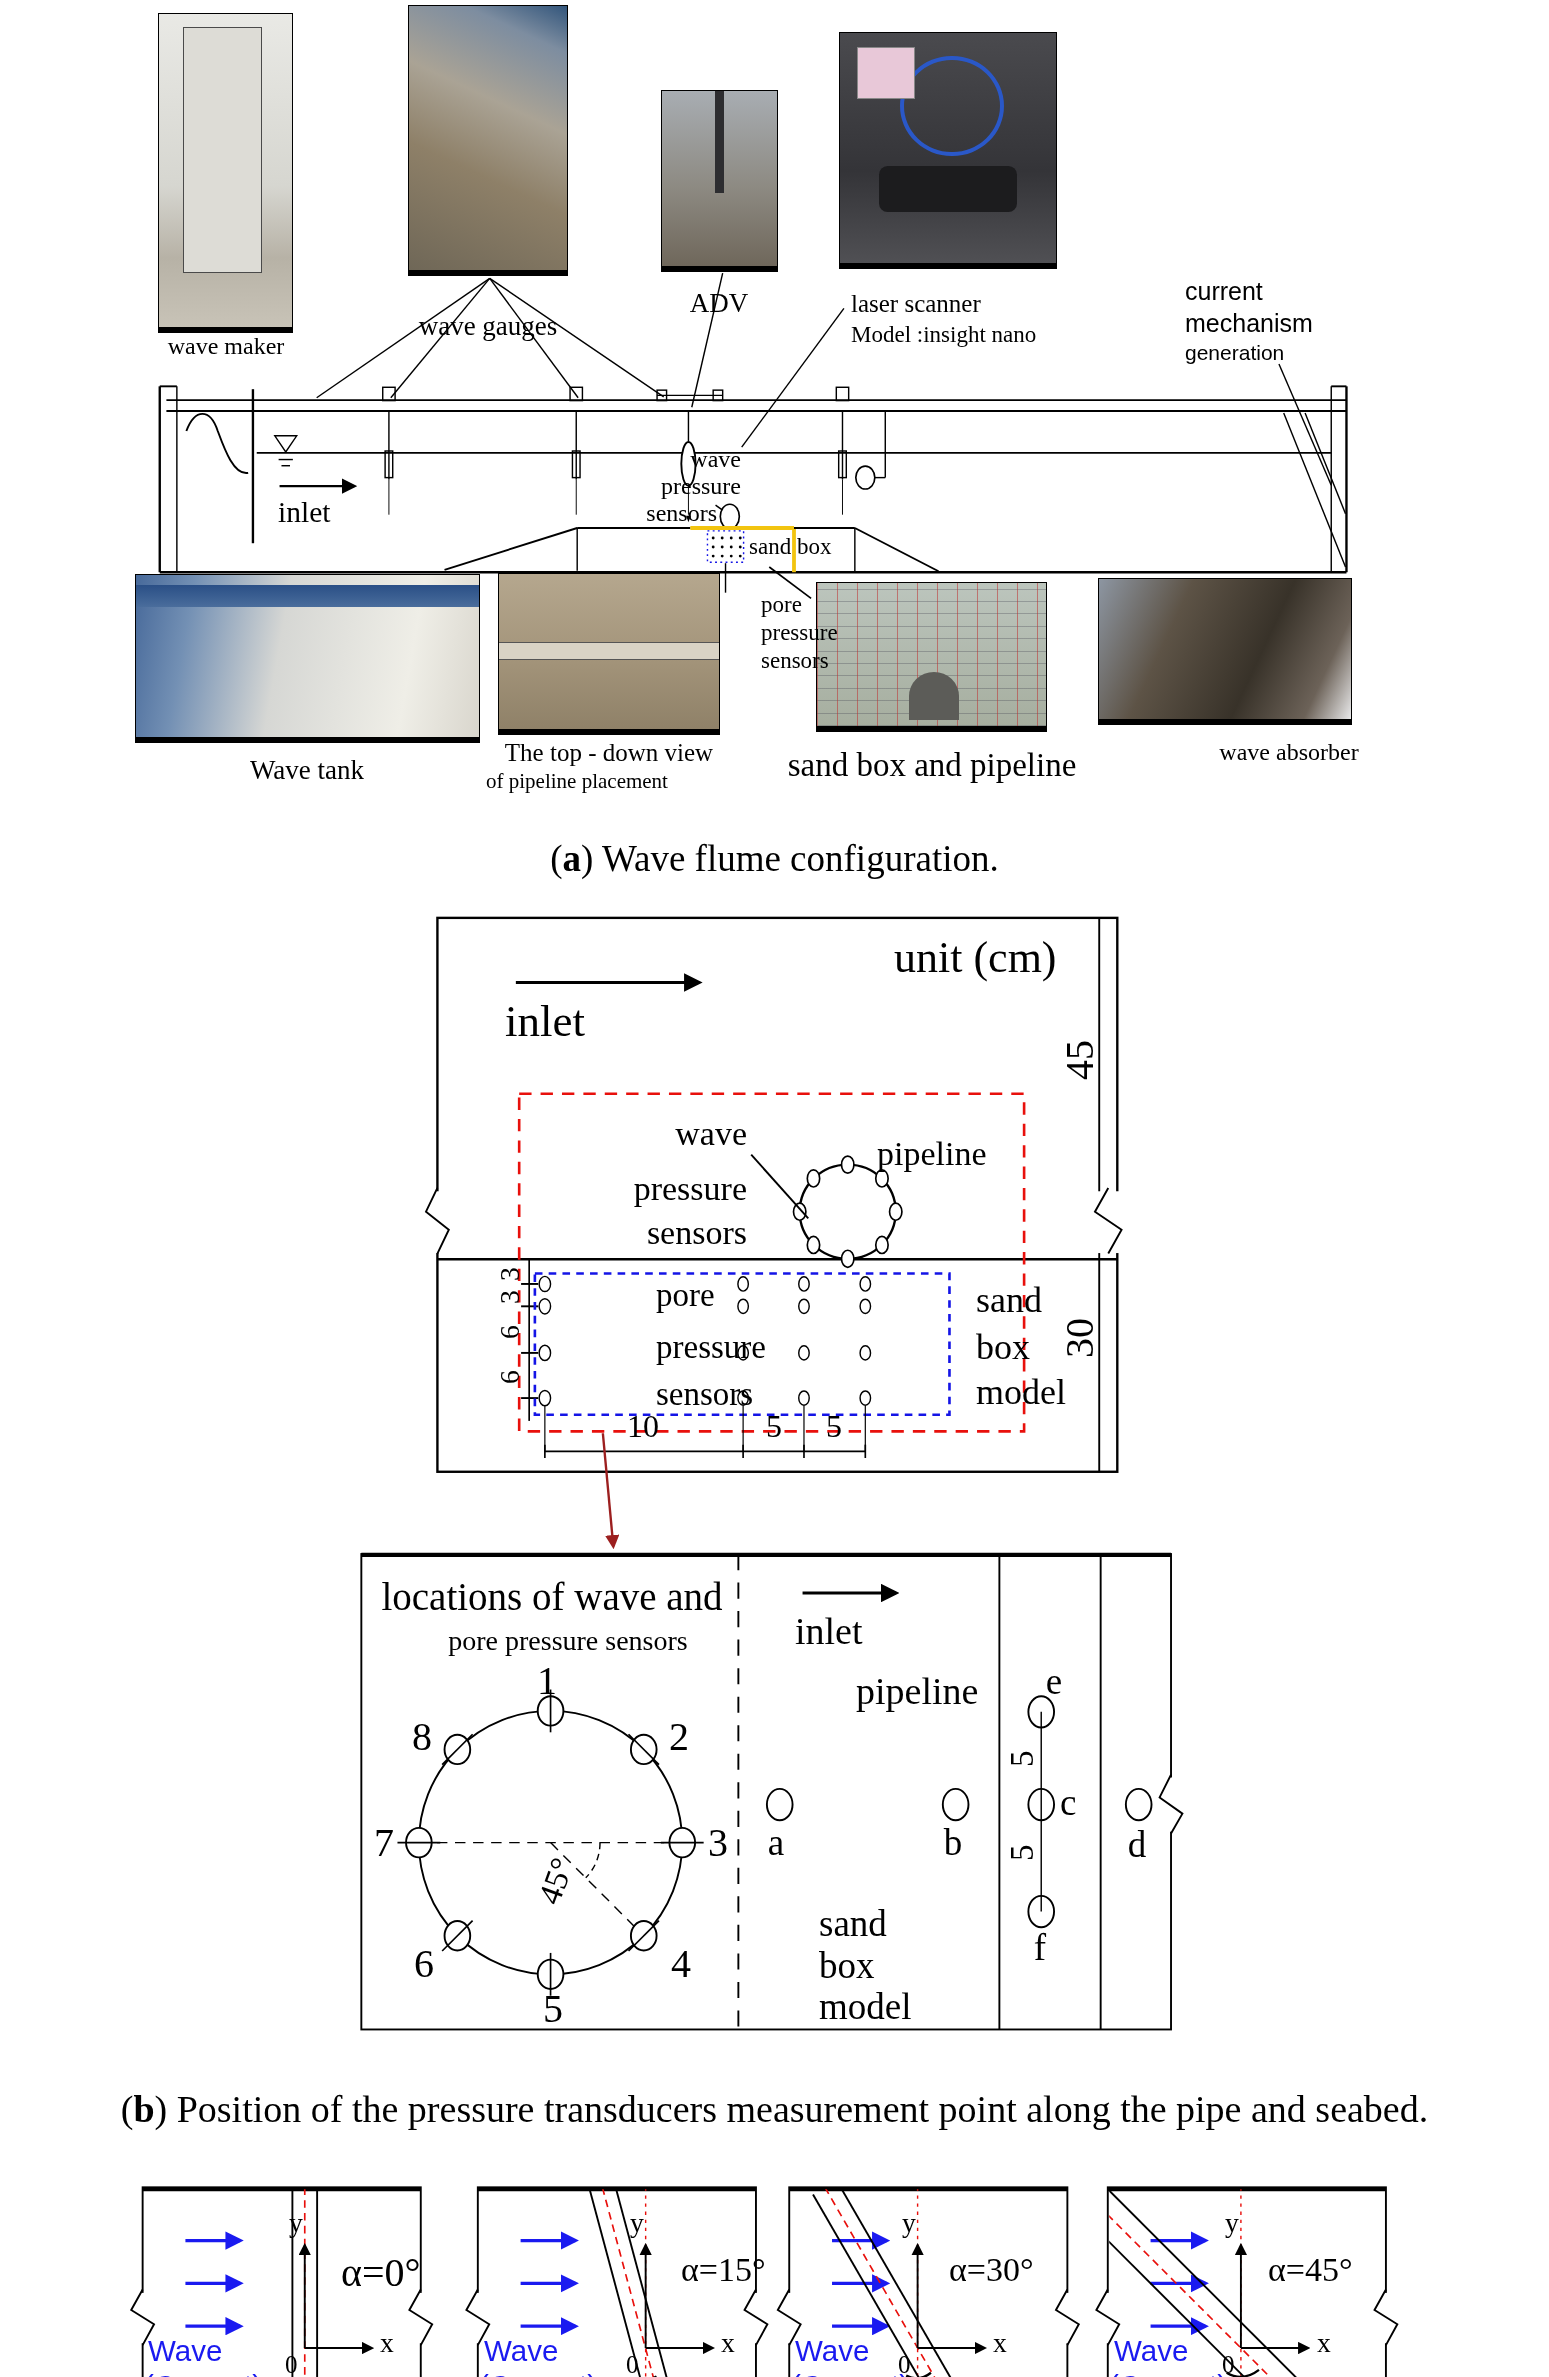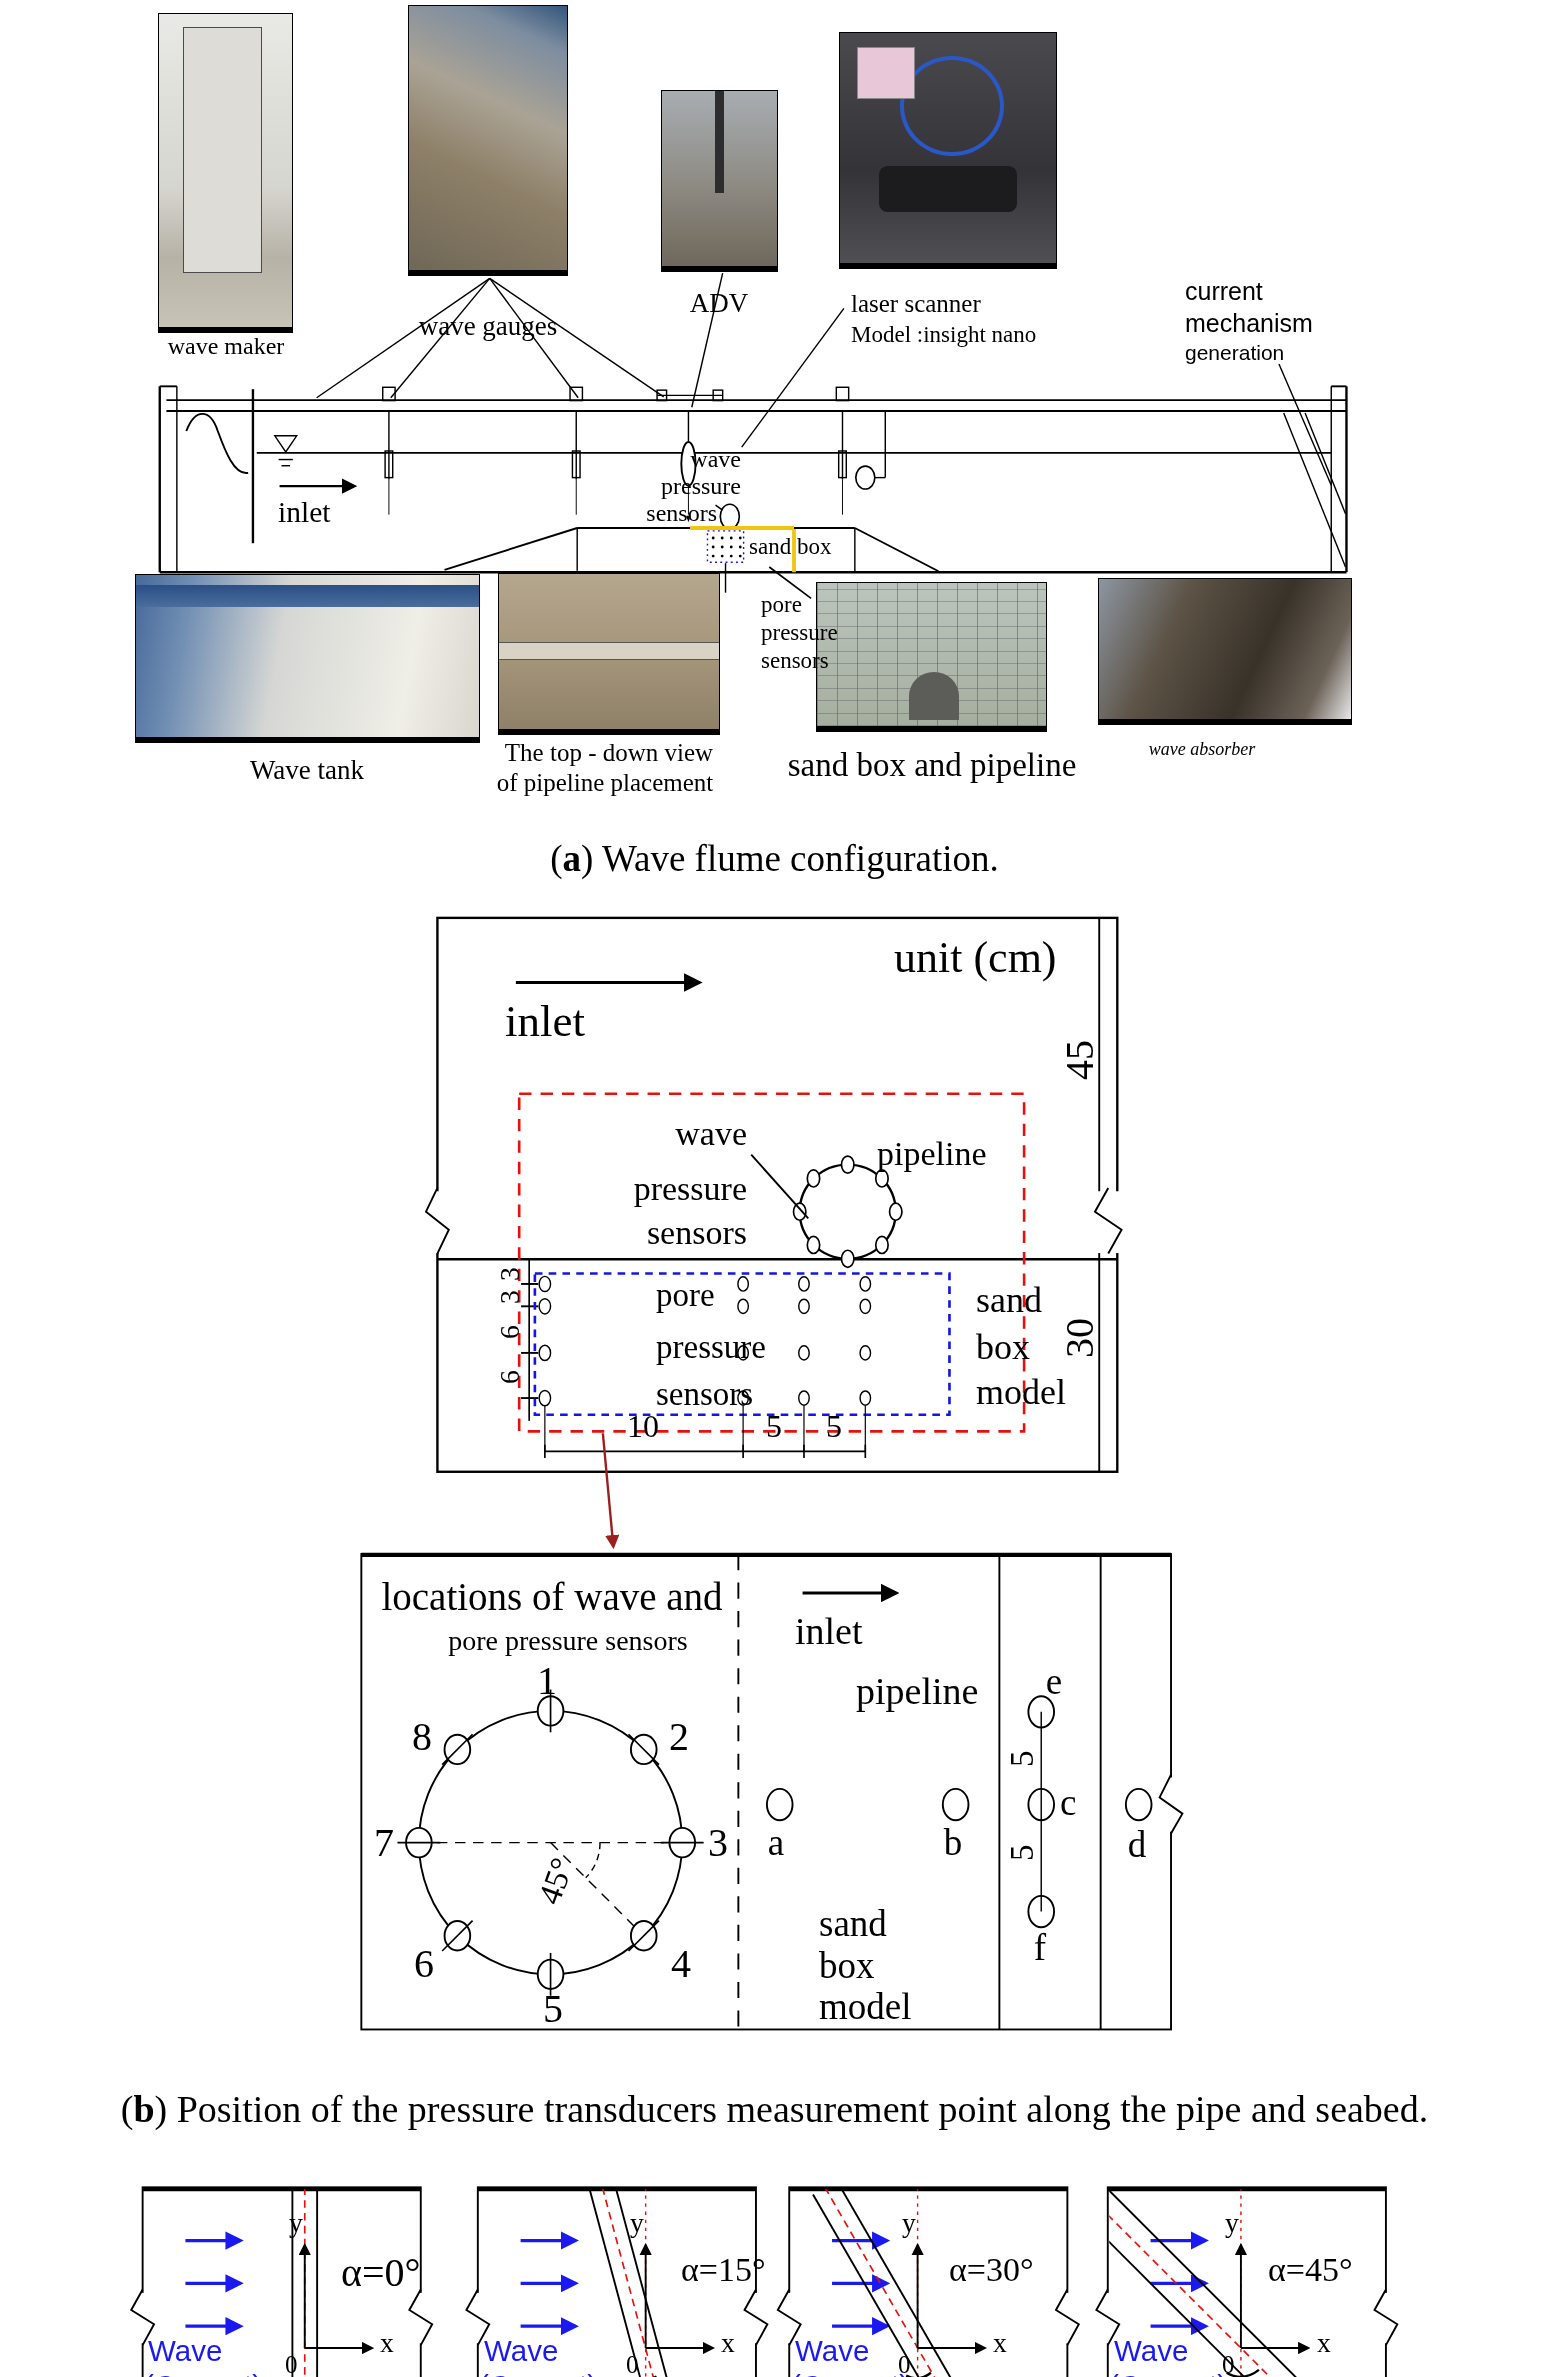--- a/index.html
+++ b/index.html
@@ -387,23 +387,23 @@
 <div class="lbl ra" style="left:607px;top:447px;width:134px;font-size:24px;">wave</div>
 <div class="lbl ra" style="left:607px;top:474px;width:134px;font-size:24px;">pressure</div>
 <div class="lbl ra" style="left:592px;top:501px;width:125px;font-size:24px;">sensors</div>
 <div class="lbl" style="left:749px;top:535px;font-size:23px;">sand box</div>
 <div class="lbl" style="left:761px;top:593px;font-size:23px;">pore</div>
 <div class="lbl" style="left:761px;top:621px;font-size:23px;">pressure</div>
 <div class="lbl" style="left:761px;top:649px;font-size:23px;">sensors</div>
 
 <div class="lbl ctr" style="left:307px;top:756px;font-size:27px;">Wave tank</div>
 <div class="lbl ctr" style="left:609px;top:740px;font-size:25px;">The top - down view</div>
-<div class="lbl ctr" style="left:605px;top:770px;font-size:25px;">of pipeline placement</div>
+<div class="lbl ctr" style="left:577px;top:770px;font-size:21px;">of pipeline placement</div>
 <div class="lbl ctr" style="left:932px;top:748px;font-size:33px;">sand box and pipeline</div>
-<div class="lbl ctr" style="left:1202px;top:740px;font-size:18px;font-style:italic;">wave absorber</div>
+<div class="lbl ctr" style="left:1289px;top:740px;font-size:24px;">wave absorber</div>
 
 <div class="cap" style="top:837px;font-size:37px;">
   <span>(</span><span class="b">a</span><span>) Wave flume configuration.</span>
 </div>
 
 <div class="lbl" style="left:505px;top:998px;font-size:45px;">inlet</div>
 <div class="lbl" style="left:894px;top:935px;font-size:44px;">unit (cm)</div>
 <div class="lbl rot" style="left:1059px;top:1080px;font-size:40px;">45</div>
 <div class="lbl rot" style="left:1059px;top:1358px;font-size:40px;">30</div>
 <div class="lbl ra" style="left:590px;top:1116px;width:157px;font-size:34px;">wave</div>

